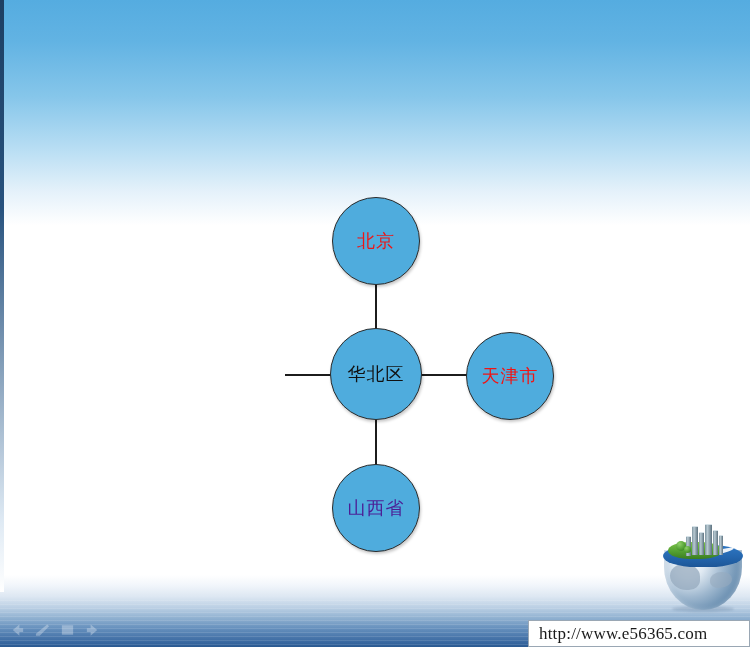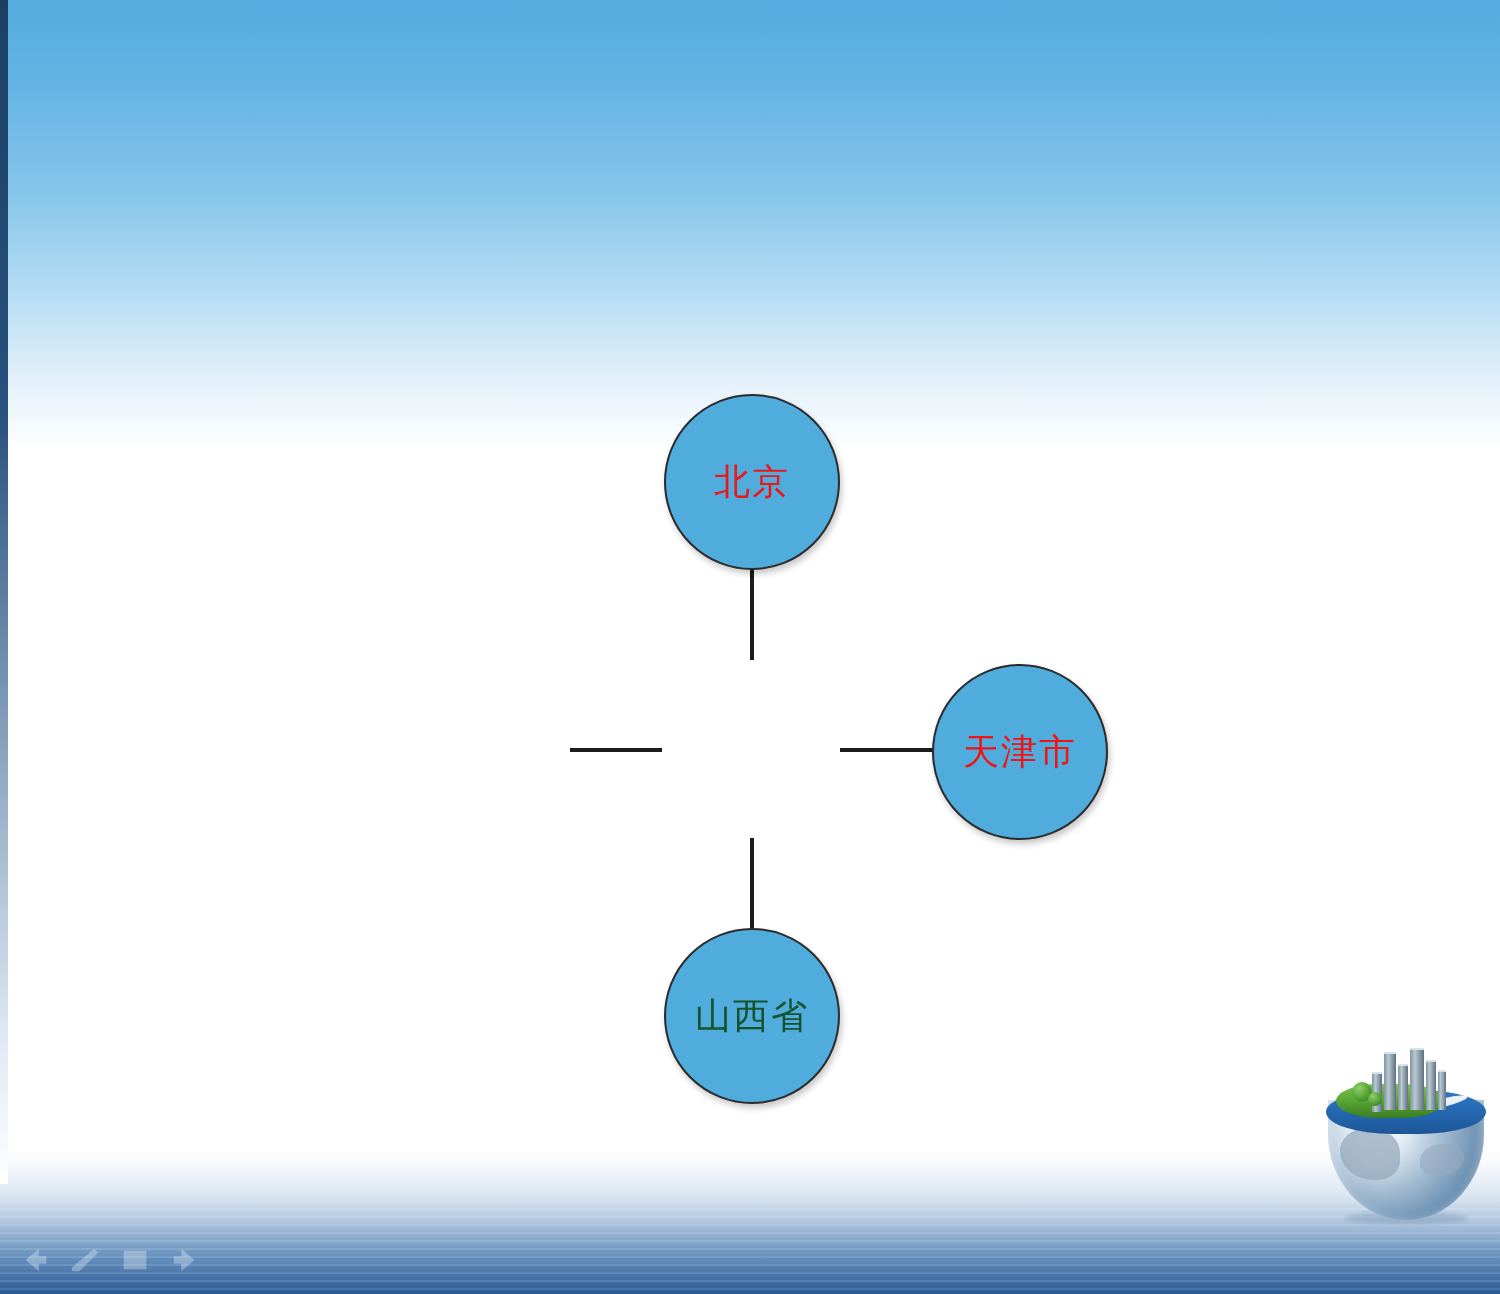--- a/index.html
+++ b/index.html
@@ -119,21 +119,21 @@
   .node.right    { width: 88px; height: 88px; left: 466px; top: 316px; align-items: center; }
   .node.bottom   { width: 88px; height: 88px; left: 332px; top: 448px; }
 
   .conn-top    { left: 375px; top: 268px; width: 2px; height: 46px; }
   .conn-bottom { left: 375px; top: 403px; width: 2px; height: 46px; }
   .conn-left   { left: 285px; top: 358px; width: 46px; height: 2px; }
   .conn-right  { left: 420px; top: 358px; width: 47px; height: 2px; }
 
   .txt-center { color: #111111; }
   .txt-red    { color: #F01414; }
-  .txt-plum   { color: #14532d; }
+  .txt-plum   { color: #4c1d95; }
 
   
   .globe {
     position: absolute;
     left: 662px; top: 528px;
     width: 82px; height: 84px;
   }
   .globe-sphere {
     position: absolute;
     left: 2px; top: 22px;
@@ -253,20 +253,23 @@
     <div class="connector conn-top"></div>
     <div class="connector conn-bottom"></div>
     <div class="connector conn-left"></div>
     <div class="connector conn-right"></div>
 
     <div class="node top">
       <span class="txt-red">北京</span>
     </div>
 
 
+    <div class="node center">
+      <span class="txt-center">华北区</span>
+    </div>
 
     <div class="node right">
       <span class="txt-red">天津市</span>
     </div>
 
     <div class="node bottom">
       <span class="txt-plum">山西省</span>
     </div>
 
   </div>
@@ -280,20 +283,23 @@
     <div class="bld" style="left:30px; top:-2px;  width:6px;  height:28px;"></div>
     <div class="bld" style="left:37px; top:4px;   width:5px;  height:22px;"></div>
     <div class="bld" style="left:43px; top:-4px;  width:7px;  height:30px;"></div>
     <div class="bld" style="left:51px; top:2px;   width:5px;  height:24px;"></div>
     <div class="bld" style="left:24px; top:8px;   width:5px;  height:19px;"></div>
     <div class="bld" style="left:57px; top:7px;   width:4px;  height:19px;"></div>
     <div class="tree" style="left:14px; top:13px; width:10px; height:10px;"></div>
     <div class="tree" style="left:22px; top:18px; width:7px;  height:7px;"></div>
   </div>
 
+  <div class="urlbox">
+    <span>http://www.e56365.com</span>
+  </div>
 
   <div class="navbar">
     <div class="navicon">
       <svg viewBox="0 0 16 14" width="15" height="14">
           <path d="M10 1 L3 7 L10 13 L10 9 L14 9 L14 5 L10 5 Z" fill="#ffffff"></path>
         </svg>
     </div>
     <div class="navicon">
       <svg viewBox="0 0 16 14" width="15" height="14">
           <path d="M13 1 L15 3 L5 13 L1 13 L1 11 Z" fill="#ffffff"></path>

